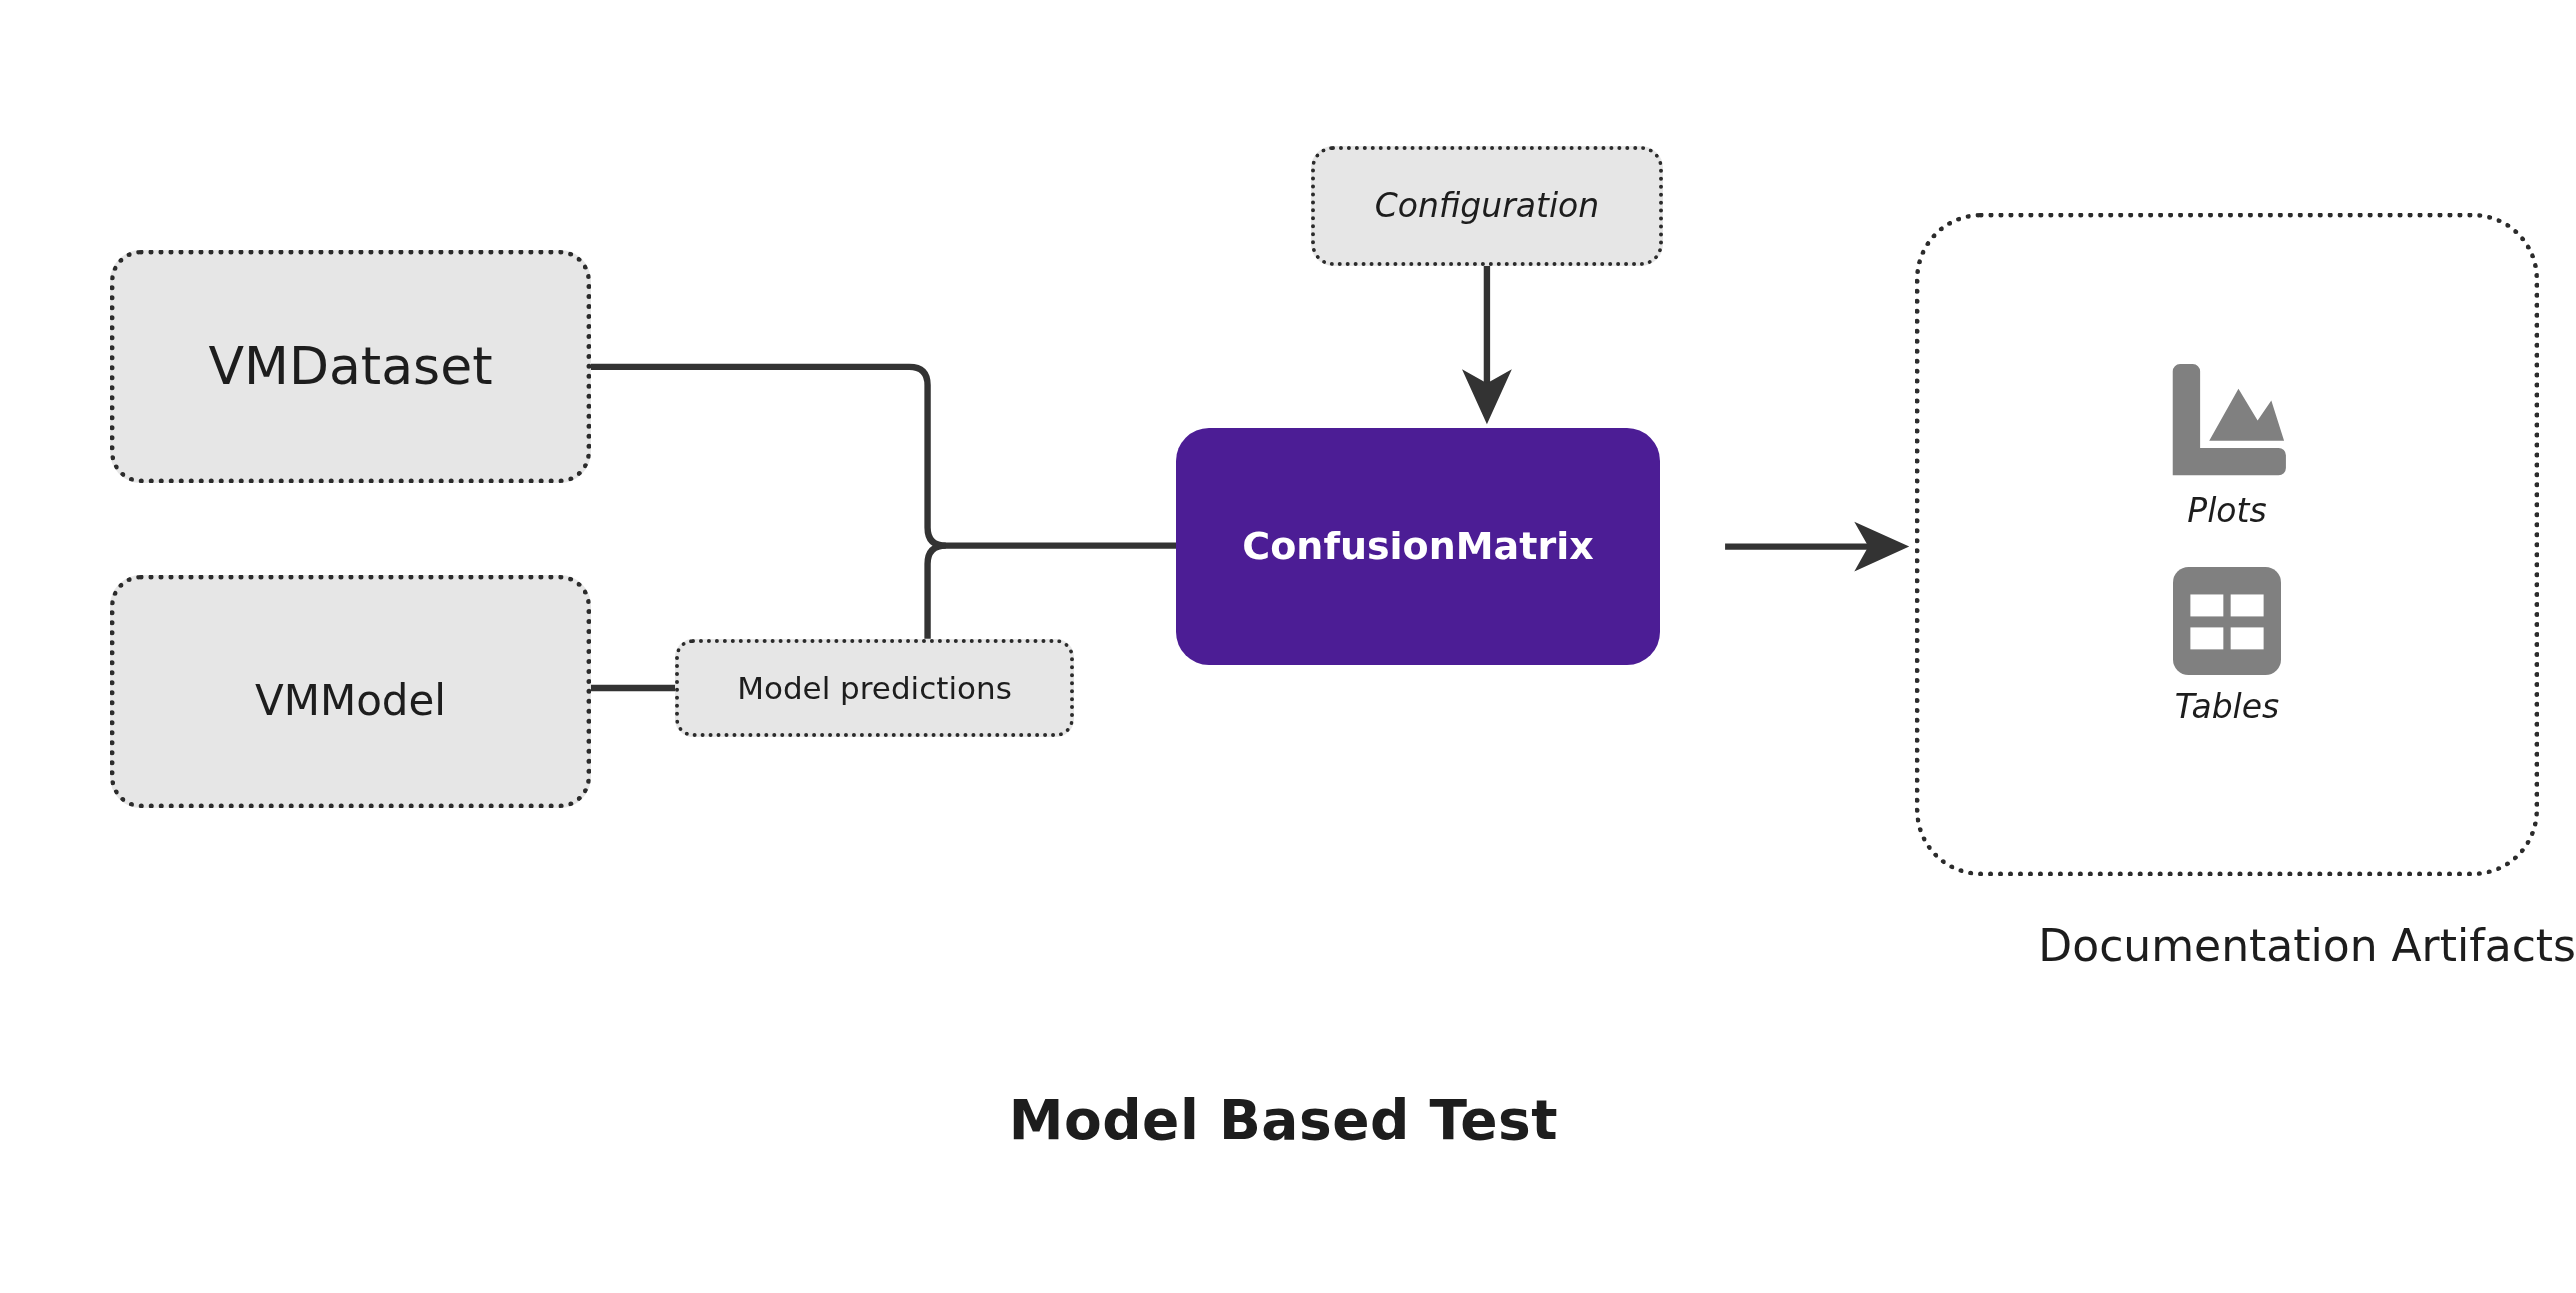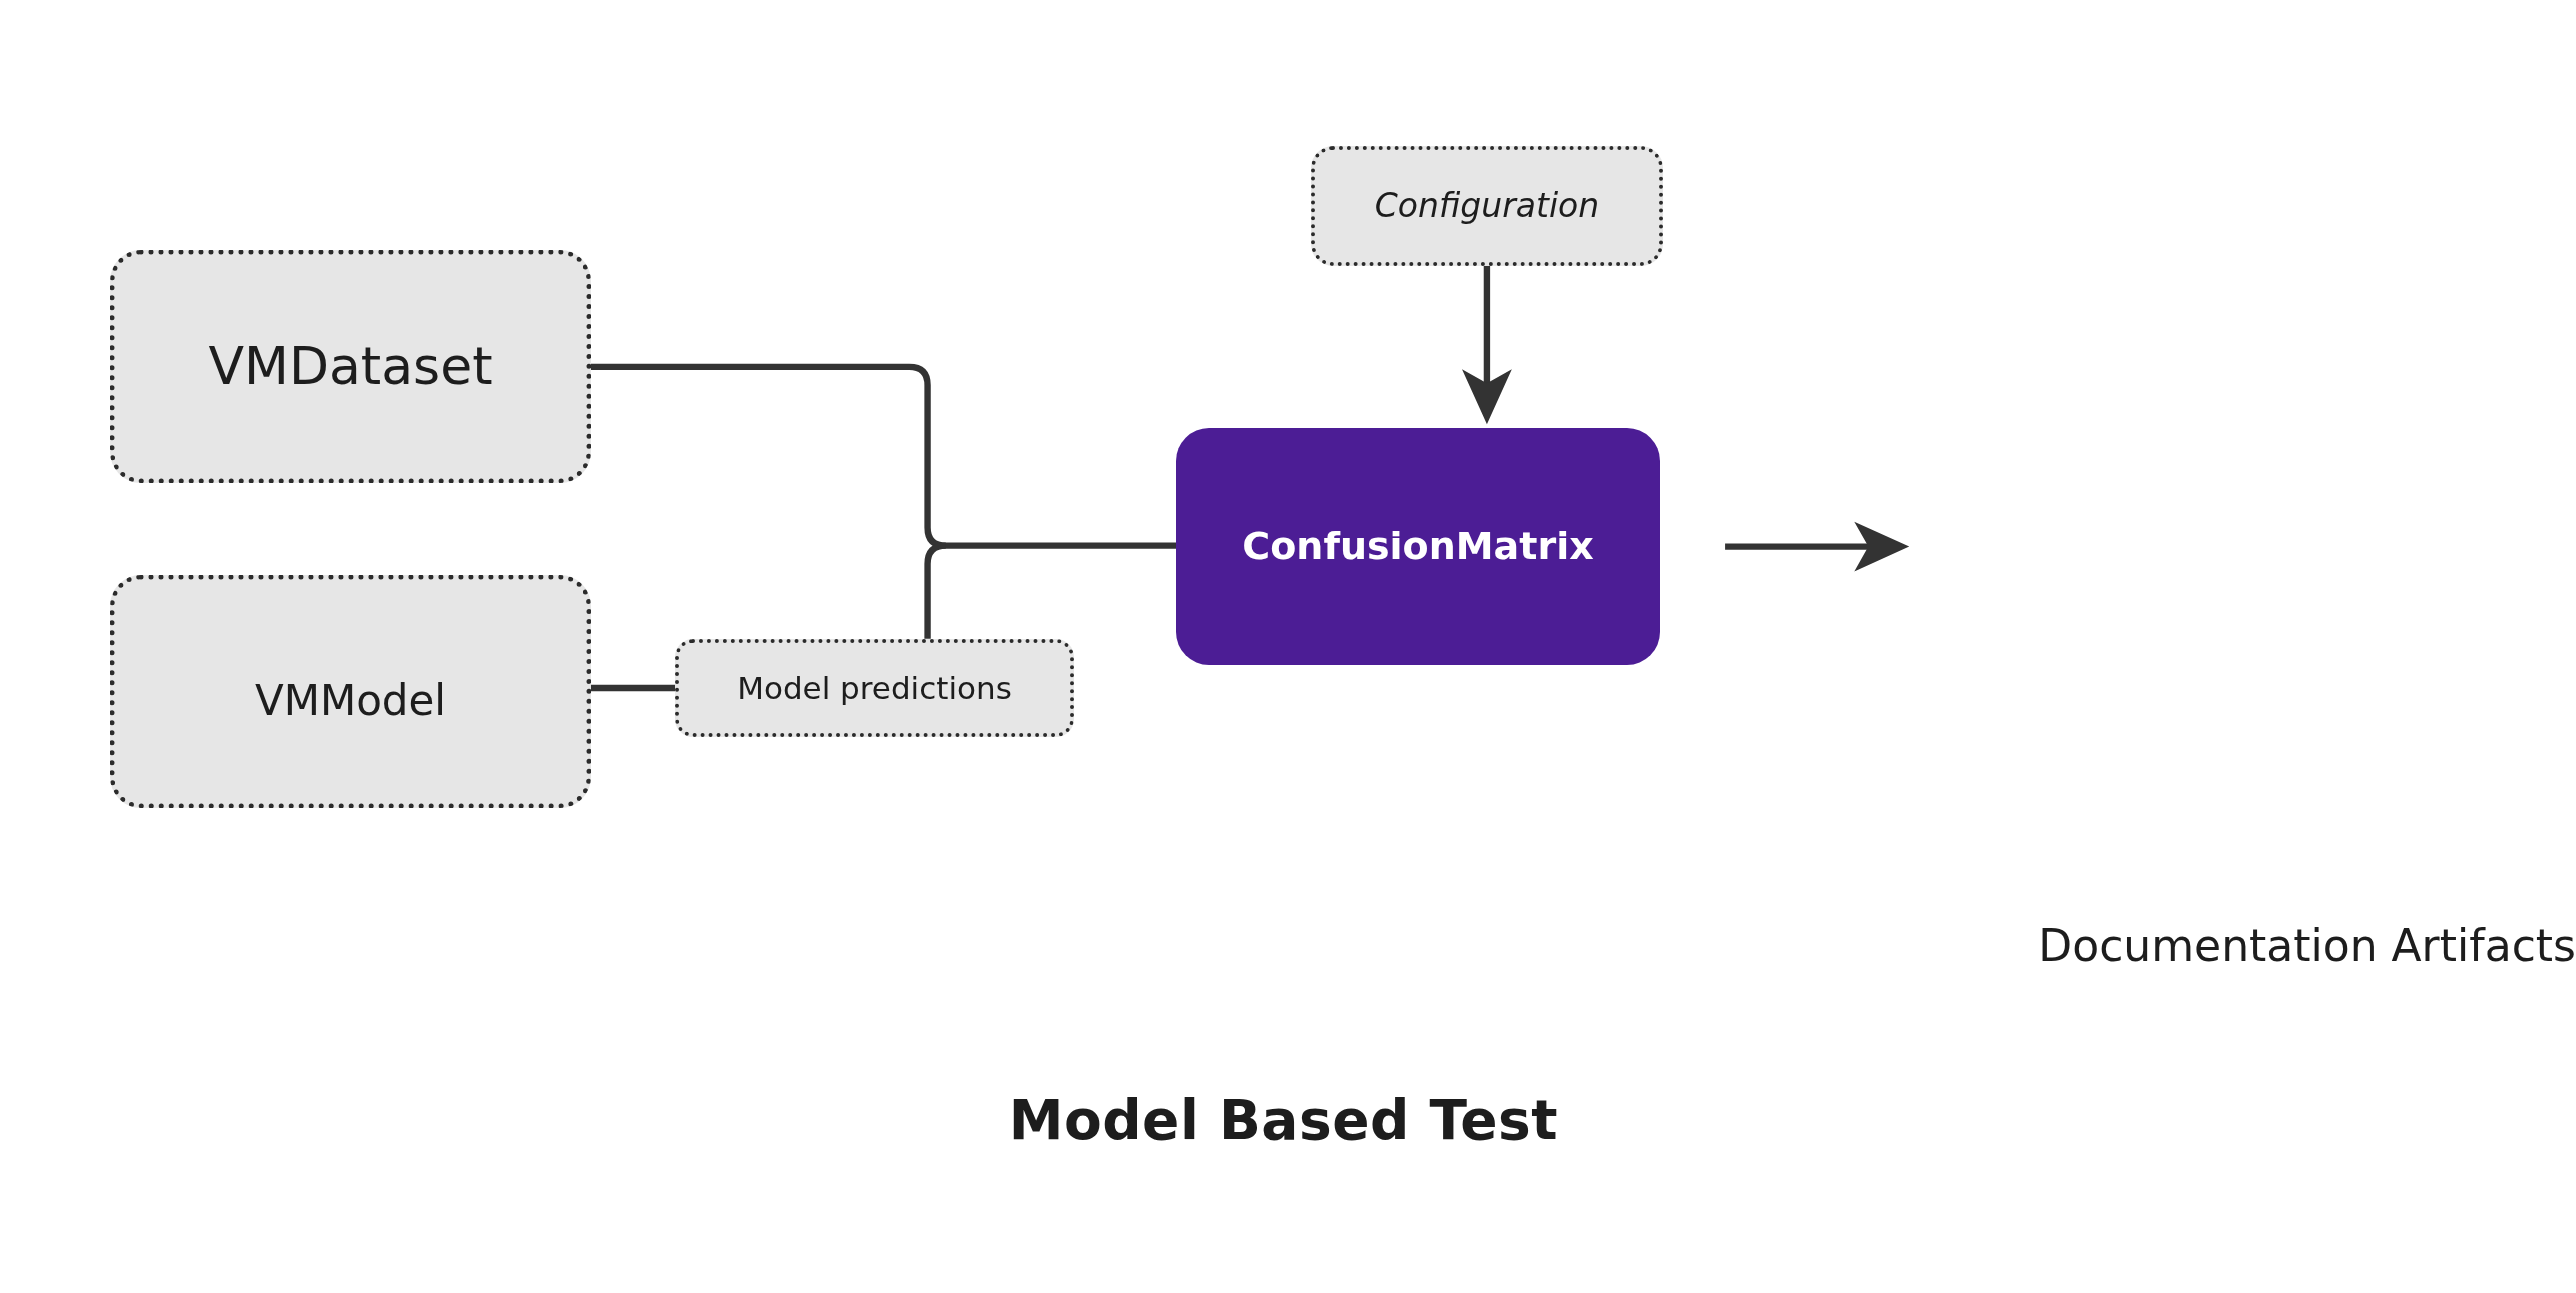--- a/index.html
+++ b/index.html
@@ -185,20 +185,49 @@
   </div>
 
   <div class="node node-dotted" id="configuration">
     <span class="node-label">Configuration</span>
   </div>
 
   <div class="node" id="confusion-matrix">
     <span class="node-label">ConfusionMatrix</span>
   </div>
 
+  <div id="artifacts-panel">
+
+    <div class="artifact-item">
+      <span class="artifact-icon">
+        <svg width="117" height="115" viewBox="0 0 128 126" aria-hidden="true">
+
+          <path d="M4 8 A8 8 0 0 1 12 0 L26 0 A8 8 0 0 1 34 8 L34 92 L120 92
+                   A8 8 0 0 1 128 100 L128 114 A8 8 0 0 1 120 122 L4 122 Z" fill="#808080"></path>
+
+          <path d="M44 84 L76 27 L97 62 L112 40 L126 84 Z" fill="#808080"></path>
+        </svg>
+      </span>
+      <span class="artifact-label">Plots</span>
+    </div>
+
+    <div class="artifact-item">
+      <span class="artifact-icon">
+        <svg width="108" height="108" viewBox="0 0 118 118" aria-hidden="true">
+          <rect x="0" y="0" width="118" height="118" rx="17" ry="17" fill="#808080"></rect>
+          <rect x="19" y="30" width="36" height="24" fill="#ffffff"></rect>
+          <rect x="63" y="30" width="36" height="24" fill="#ffffff"></rect>
+          <rect x="19" y="66" width="36" height="24" fill="#ffffff"></rect>
+          <rect x="63" y="66" width="36" height="24" fill="#ffffff"></rect>
+        </svg>
+      </span>
+      <span class="artifact-label">Tables</span>
+    </div>
+
+  </div>
 
   <div id="artifacts-caption">Documentation Artifacts</div>
 
   <div id="diagram-title">
     <span id="title-shift">Model Based Test</span>
   </div>
 
 </div>
 
 

